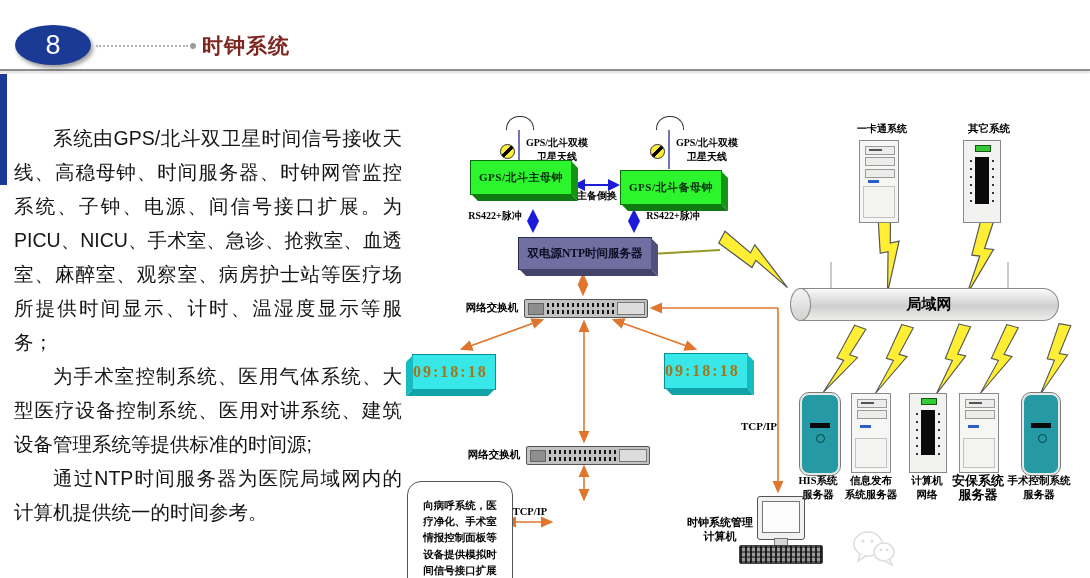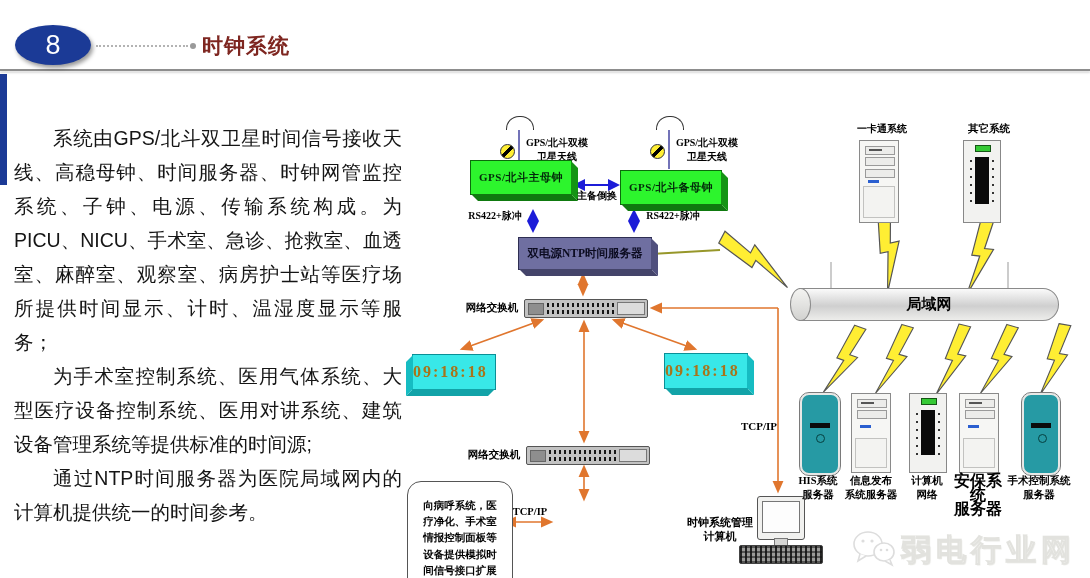--- a/index.html
+++ b/index.html
@@ -93,21 +93,21 @@
 <div id="slide">
 
   <div class="rule"></div>
   <div class="numellipse"><span>8</span></div>
   <div class="dotline"></div>
   <div class="dotdot"></div>
   <div class="slidetitle">时钟系统</div>
   <div class="leftbar"></div>
 
   <div class="intro">
-    <p>系统由GPS/北斗双卫星时间信号接收天线、高稳母钟、时间服务器、时钟网管监控系统、子钟、电源、传输系统构成。为PICU、NICU、手术室、急诊、抢救室、血透室、麻醉室、观察室、病房护士站等医疗场所提供时间显示、计时、温湿度显示等服务；</p>
+    <p>系统由GPS/北斗双卫星时间信号接收天线、高稳母钟、时间服务器、时钟网管监控系统、子钟、电源、间信号接口扩展。为PICU、NICU、手术室、急诊、抢救室、血透室、麻醉室、观察室、病房护士站等医疗场所提供时间显示、计时、温湿度显示等服务；</p>
     <p>为手术室控制系统、医用气体系统、大型医疗设备控制系统、医用对讲系统、建筑设备管理系统等提供标准的时间源;</p>
     <p>通过NTP时间服务器为医院局域网内的计算机提供统一的时间参考。</p>
   </div>
 
   <svg class="connectors" width="1090" height="578" viewBox="0 0 1090 578">
     <defs>
       <marker id="mo" orient="auto-start-reverse" markerWidth="9" markerHeight="8" refX="6.5" refY="3.5">
         <path d="M0,0L8,3.5L0,7Z" style="fill:var(--connector-orange)"></path>
       </marker>
       <marker id="mb" orient="auto-start-reverse" markerWidth="7" markerHeight="7" refX="5" refY="3">
@@ -252,35 +252,34 @@
   <div class="dlbl" style="left:905px;top:474px;width:44px;font-size:10.5px;line-height:14px;">
     <span>计算机</span>
       <span>网络</span>
   </div>
   <div class="tower" style="left:959px;top:393px;width:38px;height:78px;">
     <div class="sl i" style="top:6%;"></div>
     <div class="sl" style="top:21%;"></div>
     <div class="dash" style="top:40%;"></div>
     <div class="low"></div>
   </div>
-  <div class="dlbl" style="left:951px;top:474px;width:54px;font-size:16px;line-height:14px;">
+  <div class="dlbl" style="left:951px;top:474px;width:54px;font-size:13px;line-height:14px;">
     <span>安保系统</span>
       <span>服务器</span>
   </div>
   <div class="tealsrv" style="left:1022px;top:393px;width:34px;height:78px;"></div>
   <div class="dlbl" style="left:1004px;top:474px;width:70px;font-size:10.5px;line-height:14px;">
     <span>手术控制系统</span>
       <span>服务器</span>
   </div>
 
   <svg class="abs" style="left:851px;top:529px;" width="46" height="38" viewBox="0 0 46 38">
     <ellipse cx="17" cy="15" rx="14" ry="12" fill="#fff" stroke="#ddd" stroke-width="1.6"></ellipse>
     <path d="M9 25 L7 32 L15 27" fill="#fff" stroke="#ddd" stroke-width="1.6"></path>
     <circle cx="12" cy="12" r="1.6" fill="#ddd"></circle>
       <circle cx="21" cy="12" r="1.6" fill="#ddd"></circle>
     <ellipse cx="33" cy="23" rx="10" ry="9" fill="#fff" stroke="#ddd" stroke-width="1.6"></ellipse>
     <path d="M39 31 L41 36 L34 32" fill="#fff" stroke="#ddd" stroke-width="1.6"></path>
     <circle cx="30" cy="21" r="1.3" fill="#ddd"></circle>
       <circle cx="36" cy="21" r="1.3" fill="#ddd"></circle>
   </svg>
-  <div class="wm" style="left:901px;top:530px;">弱电行业网</div>
 
 </div>
 
 </body></html>

